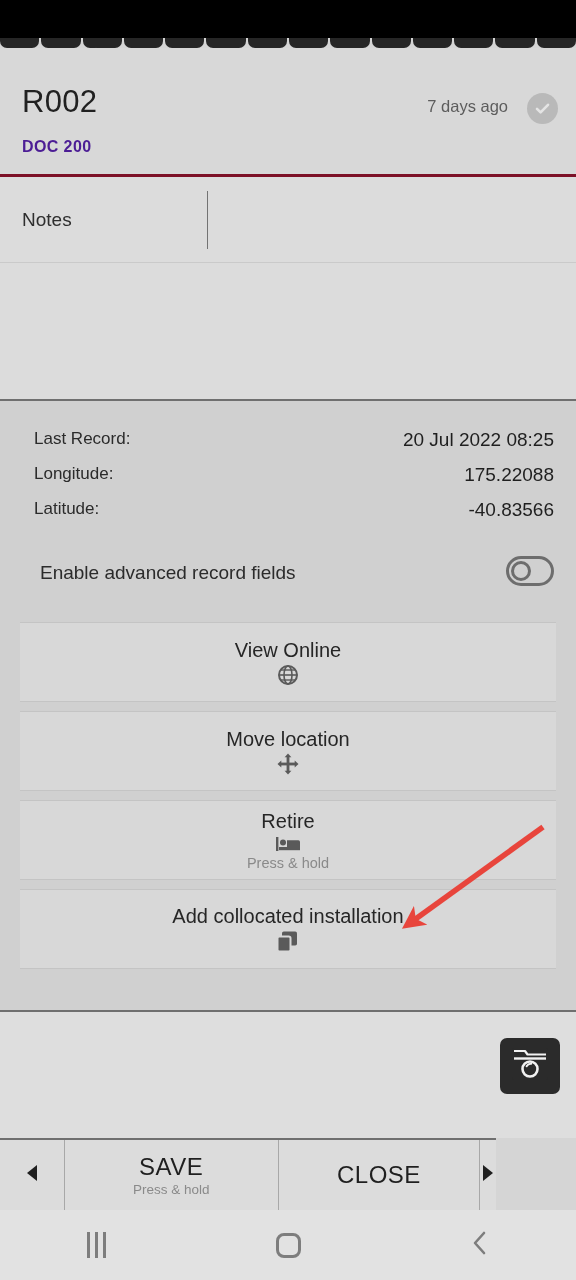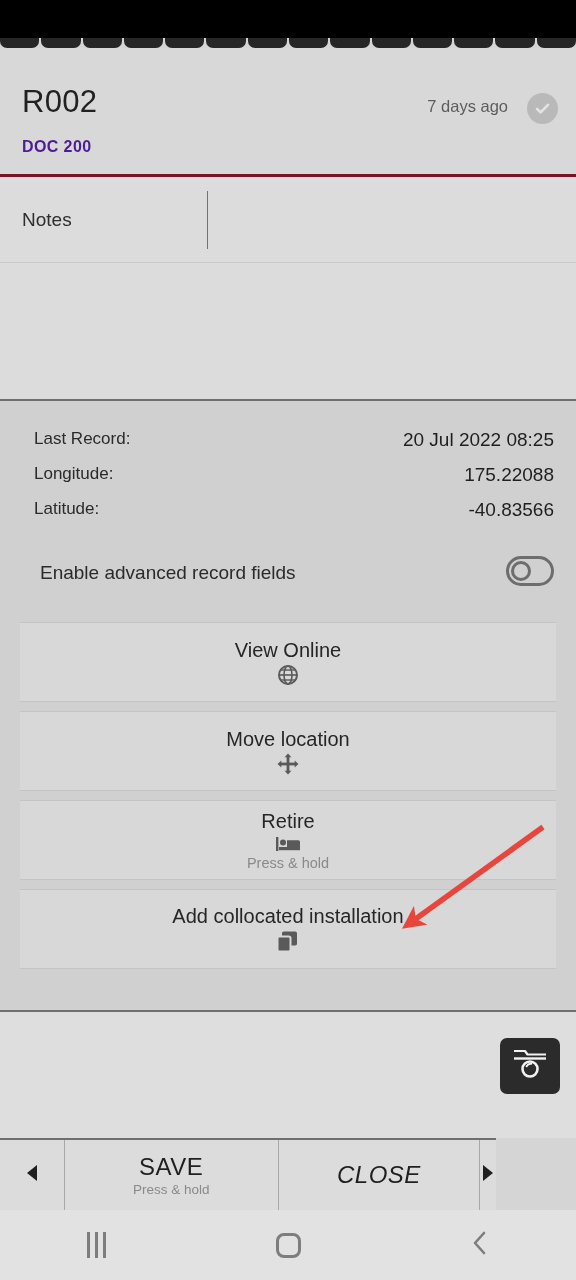--- a/index.html
+++ b/index.html
@@ -203,21 +203,21 @@
   }
   .bb-cell {
     display: flex; flex-direction: column;
     align-items: center; justify-content: center;
     border-right: 1px solid #a8a8a8;
     height: 100%;
   }
   .bb-cell:last-child { border-right: 0; }
   .bb-arrow { width: 68px; }
   .bb-save  { width: 226px; }
-  .bb-close { width: 212px; font-style: italic; }
+  .bb-close { width: 212px; }
   .bb-right { flex: 1; }
   .bb-main { font-size: 24px; color: #1f1f1f; letter-spacing: .5px; }
   .bb-sub  { font-size: 13.5px; color: #8a8a8a; margin-top: 1px; }
 
   
   .navbar {
     position: absolute; top: 1210px; left: 0;
     width: 576px; height: 70px;
     background: #e2e2e2;
     display: flex; align-items: center;

